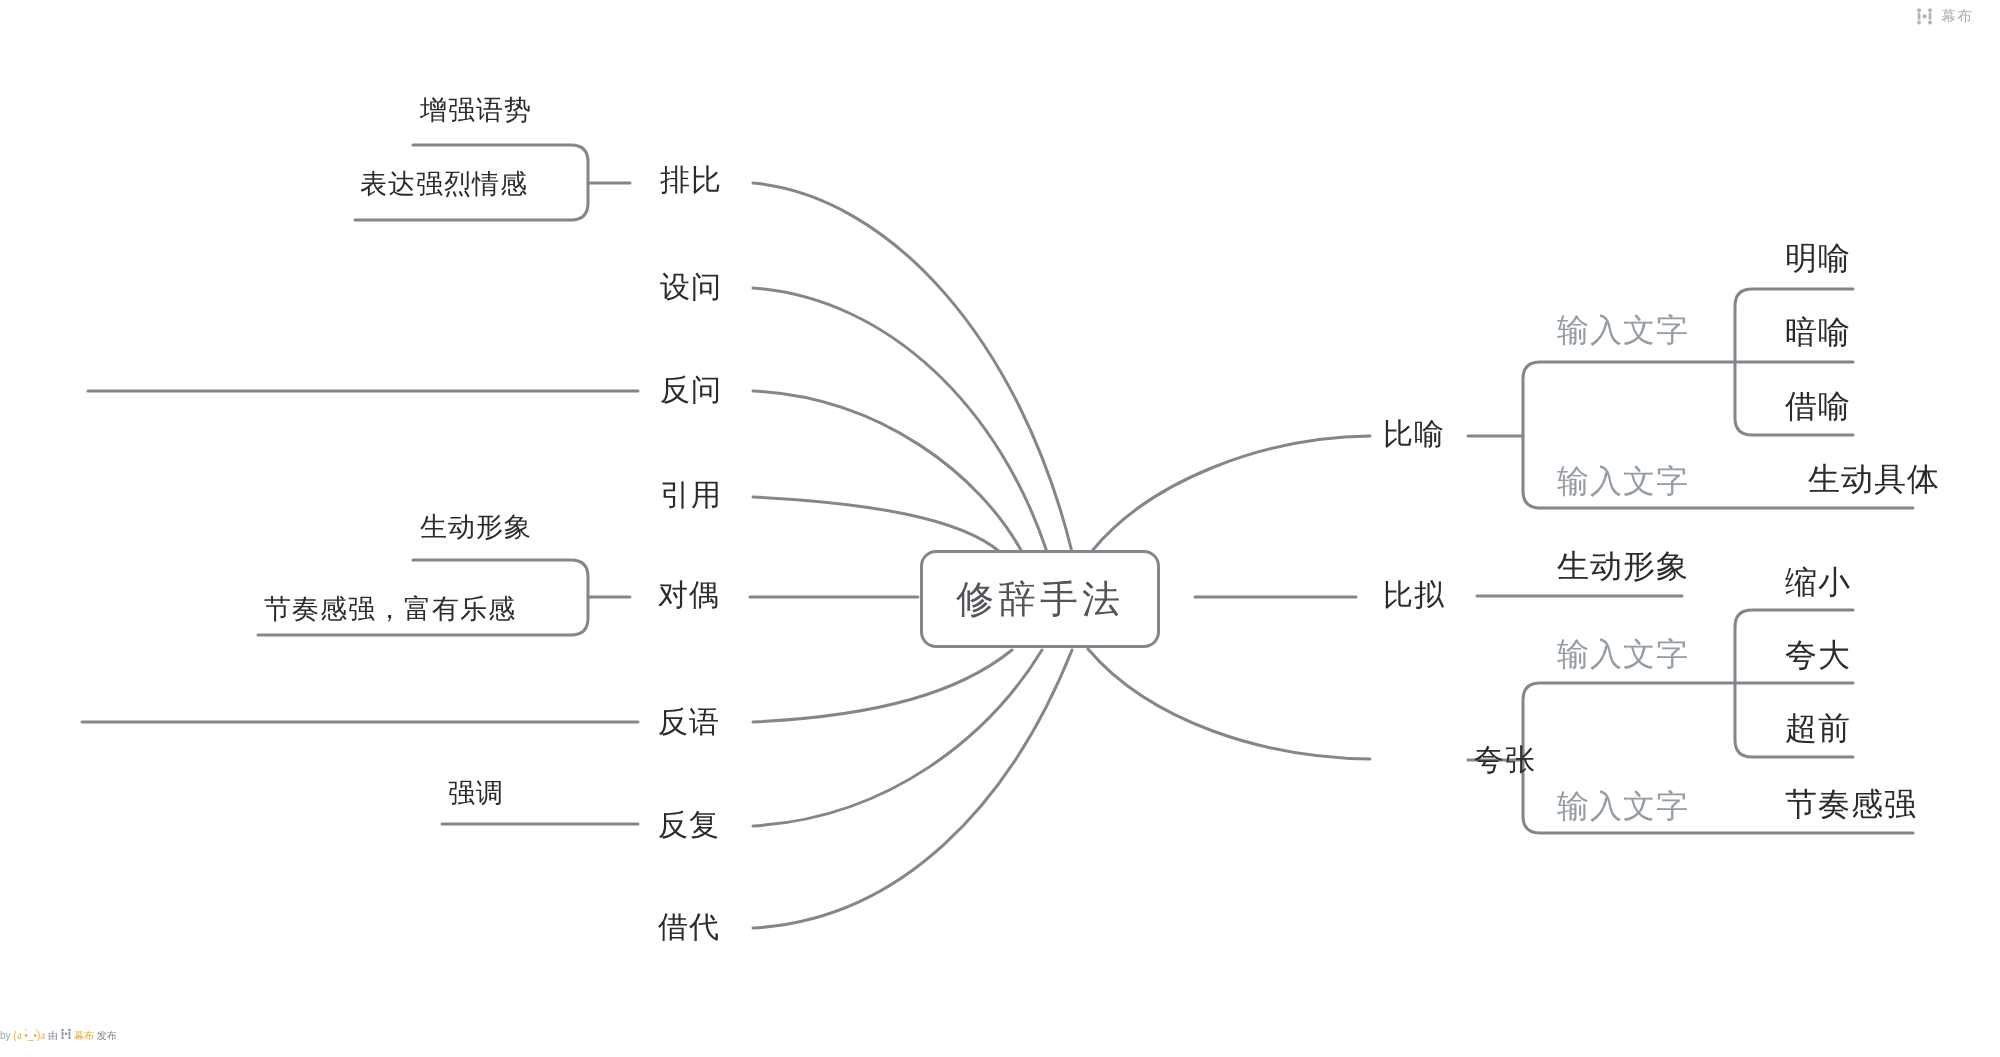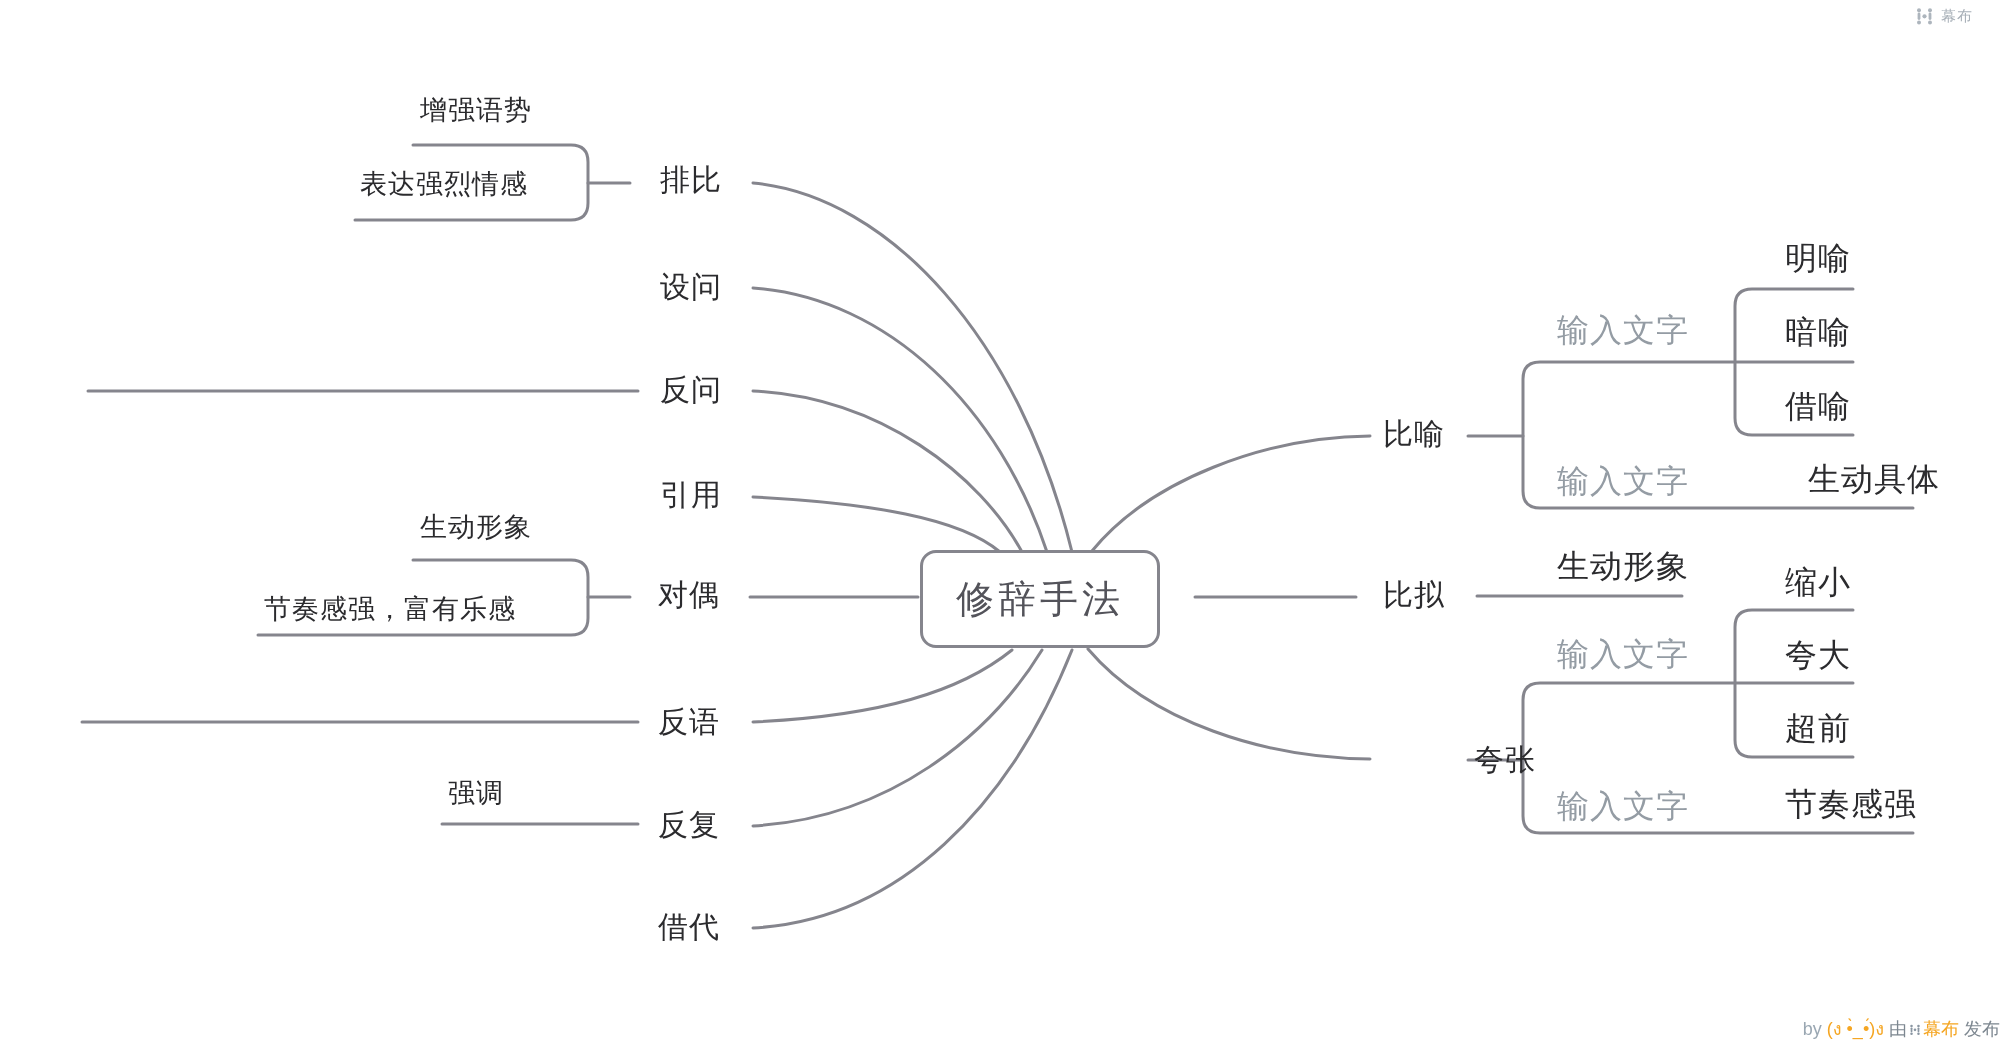--- a/index.html
+++ b/index.html
@@ -46,22 +46,22 @@
     top:7px;right:27px;
     display:flex;align-items:center;gap:7px;
     z-index:4;cursor:pointer;
   }
   #brand-badge .brand-text{
     font-size:15px;color:#a8b0b8;letter-spacing:1px;
   }
   #watermark{
     position:absolute;
     left:0;bottom:14px;width:100%;
-    text-align:right;
-    font-size:18px;
+    text-align:left;
+    font-size:10px;
     color:#7d8790;
     z-index:4;
   }
   #watermark .wm-by{color:#9aa7b2;}
   #watermark .wm-author{color:#f5a623;}
   #watermark .wm-brand{color:#f5a623;cursor:pointer;}
   #watermark .wm-icon{display:inline-block;vertical-align:-1px;margin:0 2px;}
   .mubu-dots{display:inline-block;}
 </style>
 </head>

